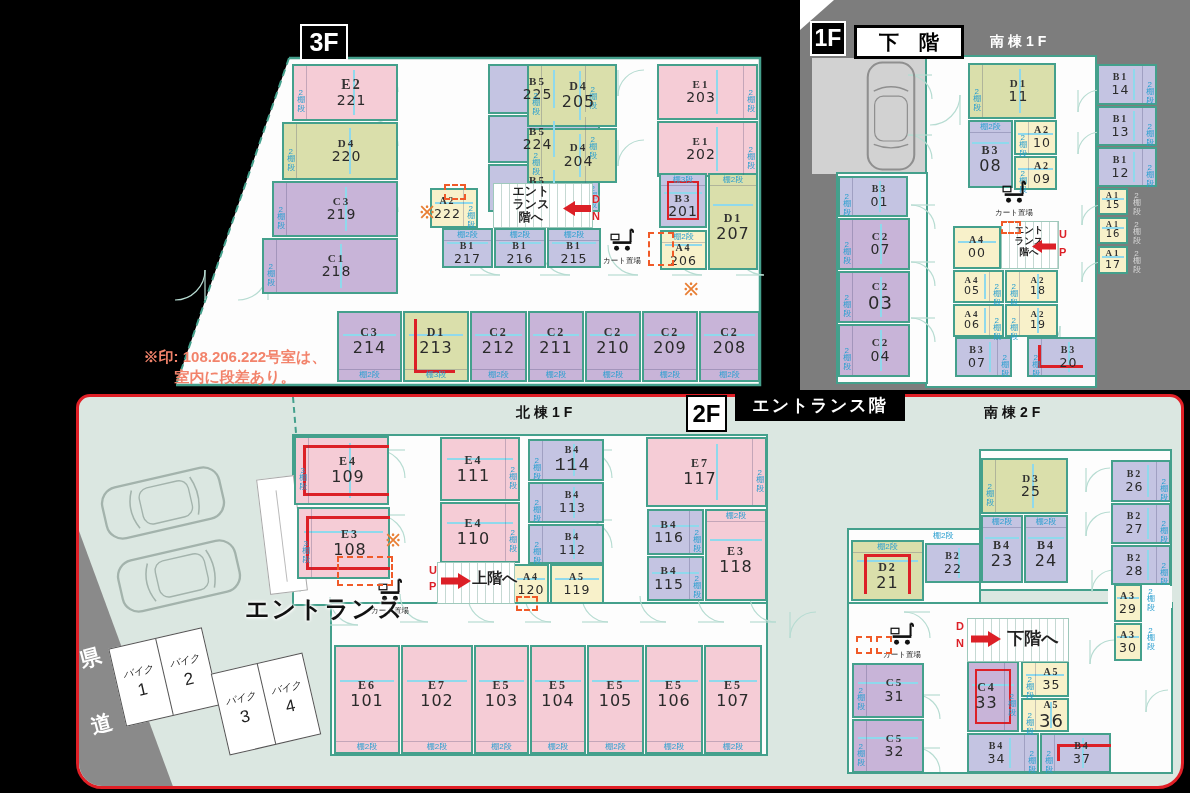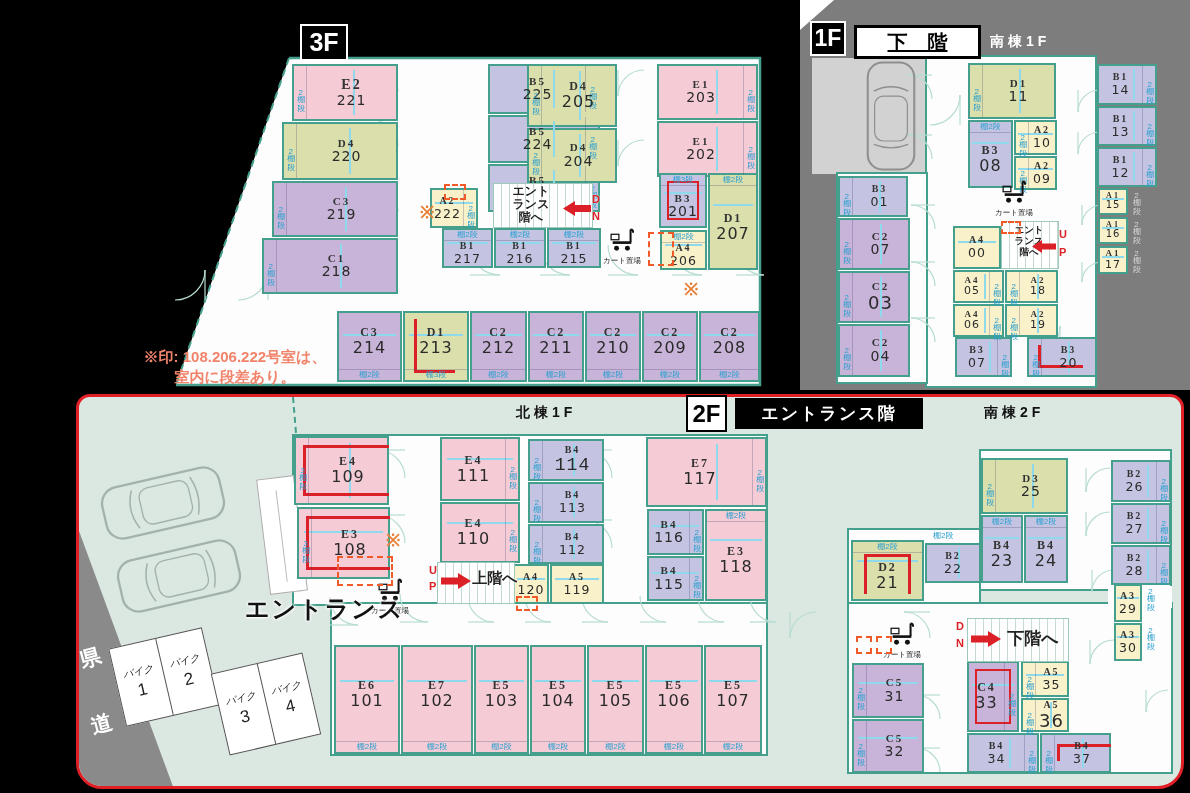--- a/index.html
+++ b/index.html
@@ -919,25 +919,25 @@
   <div class="cart" style="left:878px;top:622px;">
     <svg width="28" height="25" viewBox="0 0 36 32">
         <use href="#cart-icon"></use>
       </svg>
     <div class="cart-label">カート置場</div>
   </div>
 
   <div class="tagbox" style="left:300px;top:24px;width:48px;height:37px;">3F</div>
 
   <div class="tagbox" style="left:810px;top:21px;width:36px;height:35px;font-size:23px;">1F</div>
-  <div class="titlebox" style="left:854px;top:25px;width:127px;height:34px;font-size:20px;text-decoration:underline;">下　階</div>
+  <div class="titlebox" style="left:854px;top:25px;width:110px;height:34px;font-size:20px;">下　階</div>
   <div class="wing onblack" style="left:990px;top:33px;">南棟1F</div>
 
   <div class="tagbox light" style="left:686px;top:395px;width:41px;height:37px;font-size:24px;">2F</div>
-  <div class="blackbox" style="left:735px;top:398px;width:188px;height:31px;">エントランス階</div>
+  <div class="blackbox" style="left:735px;top:390px;width:170px;height:31px;">エントランス階</div>
   <div class="wing ongreen" style="left:516px;top:404px;">北棟1F</div>
   <div class="wing ongreen" style="left:984px;top:404px;">南棟2F</div>
 
   <div id="note">
     <div>※印: 108.206.222号室は、</div>
     <div>室内に段差あり。</div>
   </div>
 
   <div id="entrance-label">エントランス</div>
 

